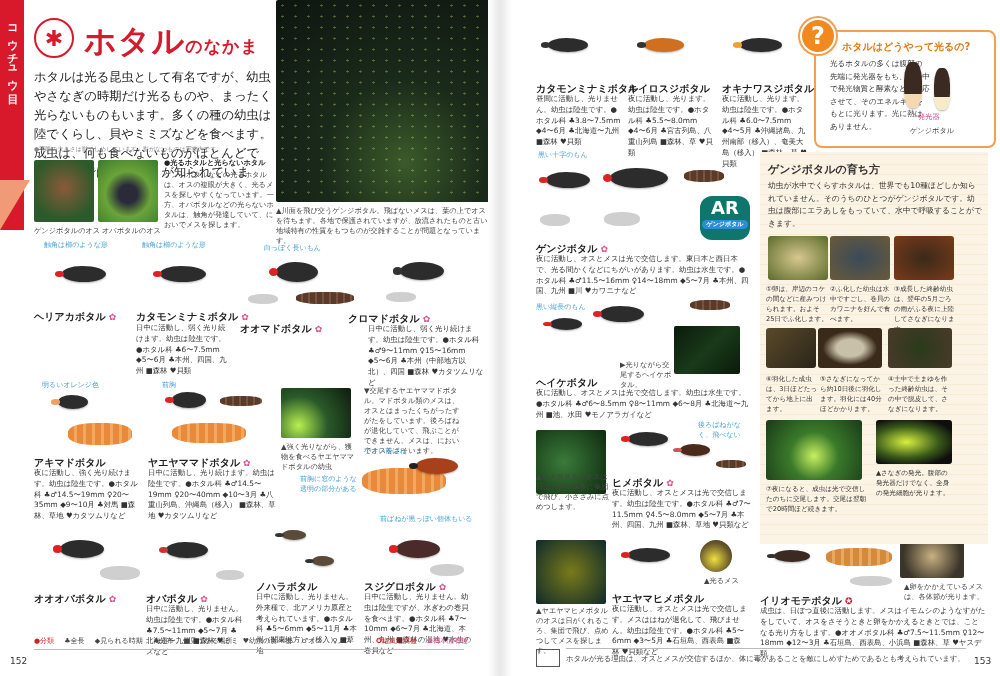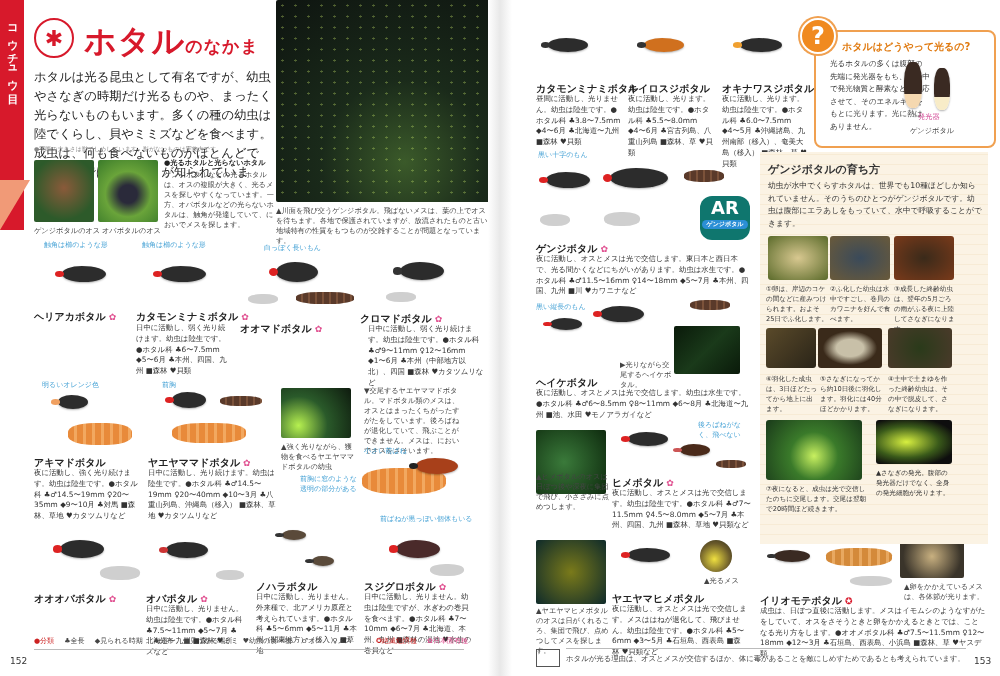--- a/index.html
+++ b/index.html
@@ -91,22 +91,22 @@
   <div class="silhouette" style="left:248px;top:294px;width:30px;height:10px"></div>
   <div class="beetle" style="left:400px;top:262px;width:44px;height:18px">
       <div class="head" style="background:#333"></div>
     </div>
   <div class="silhouette" style="left:386px;top:292px;width:30px;height:10px"></div>
 
   <div class="sp-name" style="left:34px;top:310px"><span>ヘリアカボタル</span><span class="rare">✿</span></div>
   <div class="sp-name" style="left:136px;top:310px"><span>カタモンミナミボタル</span><span class="rare">✿</span></div>
   <div class="sp-desc" style="left:136px;top:323px;width:96px">日中に活動し、弱く光り続けます。幼虫は陸生です。●ホタル科 ♣6〜7.5mm ◆5〜6月 ♣本州、四国、九州 ■森林 ♥貝類</div>
   <div class="sp-name" style="left:240px;top:322px"><span>オオマドボタル</span><span class="rare">✿</span></div>
-  <div class="sp-name" style="left:360px;top:312px"><span>クロマドボタル</span><span class="rare">✿</span></div>
-  <div class="sp-desc" style="left:368px;top:324px;width:116px">日中に活動し、弱く光り続けます。幼虫は陸生です。●ホタル科 ♣♂9〜11mm ♀12〜16mm ◆1〜6月 ♣本州（中部地方以北）、四国 ■森林 ♥カタツムリなど</div>
+  <div class="sp-name" style="left:348px;top:312px"><span>クロマドボタル</span><span class="rare">✿</span></div>
+  <div class="sp-desc" style="left:368px;top:324px;width:116px">日中に活動し、弱く光り続けます。幼虫は陸生です。●ホタル科 ♣♂9〜11mm ♀15〜16mm ◆5〜6月 ♣本州（中部地方以北）、四国 ■森林 ♥カタツムリなど</div>
 
   <div class="blue-label" style="left:42px;top:380px">明るいオレンジ色</div>
   <div class="blue-label" style="left:162px;top:380px">前胸</div>
   <div class="beetle" style="left:58px;top:395px;width:30px;height:14px">
       <div class="head" style="background:#f0a060"></div>
     </div>
   <div class="larva" style="left:68px;top:423px;width:64px;height:22px"></div>
   <div class="beetle" style="left:172px;top:392px;width:34px;height:16px">
       <div class="head"></div>
     </div>

